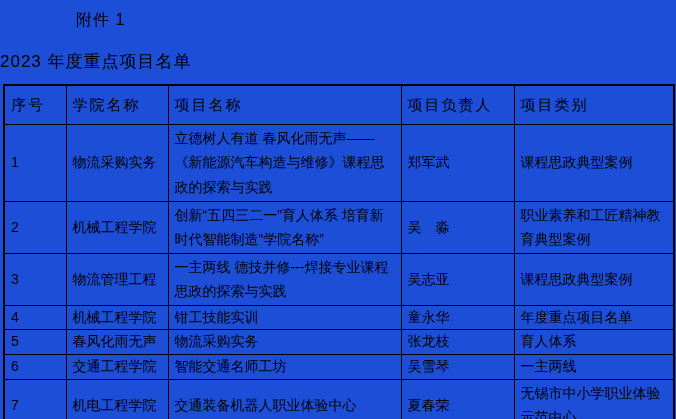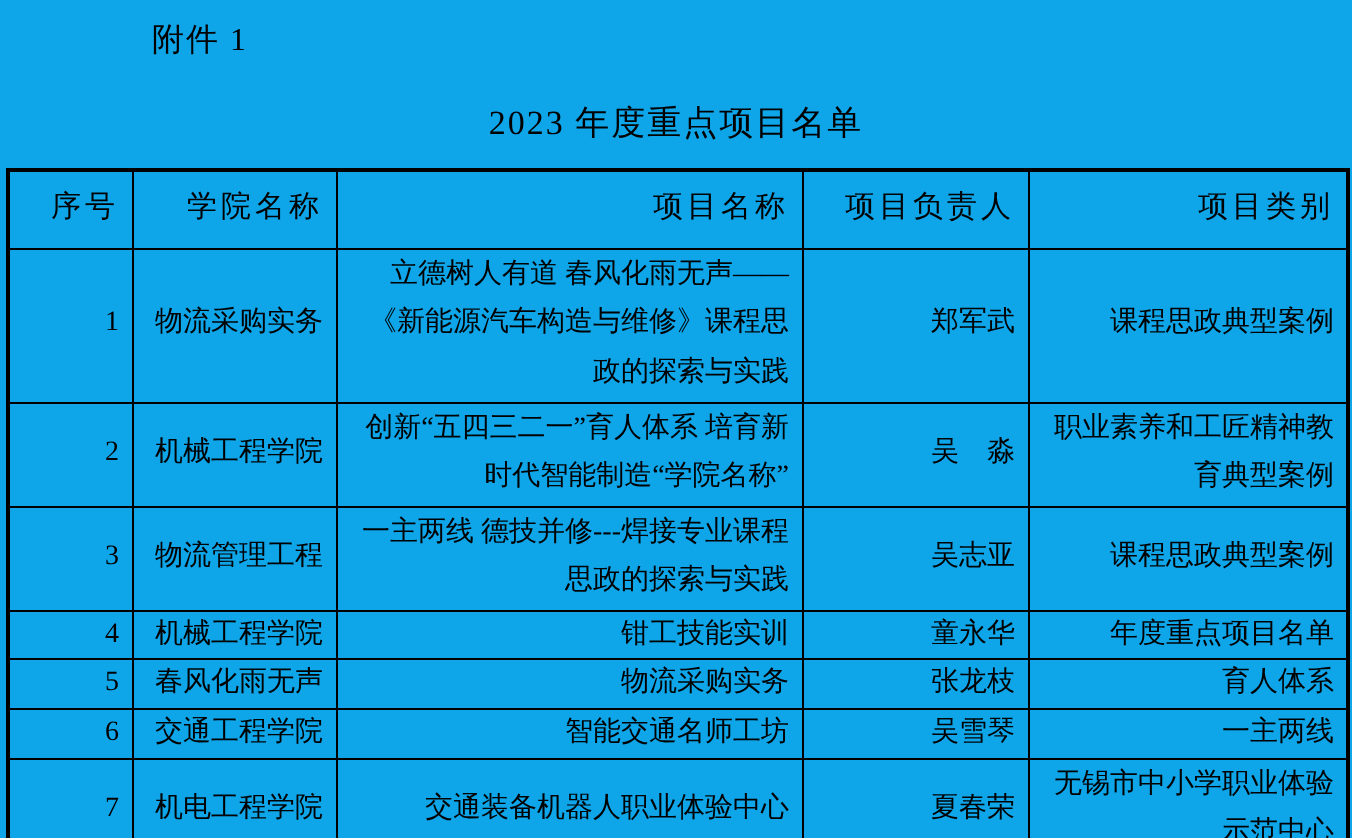--- a/index.html
+++ b/index.html
@@ -4,55 +4,55 @@
 <style>
   html, body {
     margin: 0;
     padding: 0;
     background: #ffffff;
   }
   .page {
     position: relative;
     width: 676px;
     height: 419px;
-    background: #0ea5e9;
+    background: #1d4ed8;
     color: #000000;
-    font-family: Liberation Serif, serif;
+    font-family: Liberation Sans, sans-serif;
     overflow: hidden;
   }
   .attachment {
     position: absolute;
     left: 76px;
     top: 10px;
     font-size: 16px;
     letter-spacing: 1px;
   }
   .doc-title {
     position: absolute;
     top: 50px;
     left: 0;
     width: 100%;
-    text-align: center;
+    text-align: left;
     font-size: 17px;
     letter-spacing: 1px;
   }
   table.doc-table {
     position: absolute;
     left: 3px;
     top: 84px;
     width: 670px;
     border-collapse: collapse;
     table-layout: fixed;
     font-size: 14px;
     border: 2px solid #000000;
   }
   table.doc-table th,
   table.doc-table td {
     border: 1px solid #000000;
-    text-align: right;
+    text-align: left;
     vertical-align: middle;
     padding: 1px 6px;
     line-height: 1.55;
     font-weight: normal;
     overflow: hidden;
   }
   table.doc-table thead tr { height: 39px; }
   table.doc-table thead th { font-size: 15px; letter-spacing: 2px; }
   table.doc-table tbody tr:nth-child(1) { height: 77px; }
   table.doc-table tbody tr:nth-child(2) { height: 50px; }

